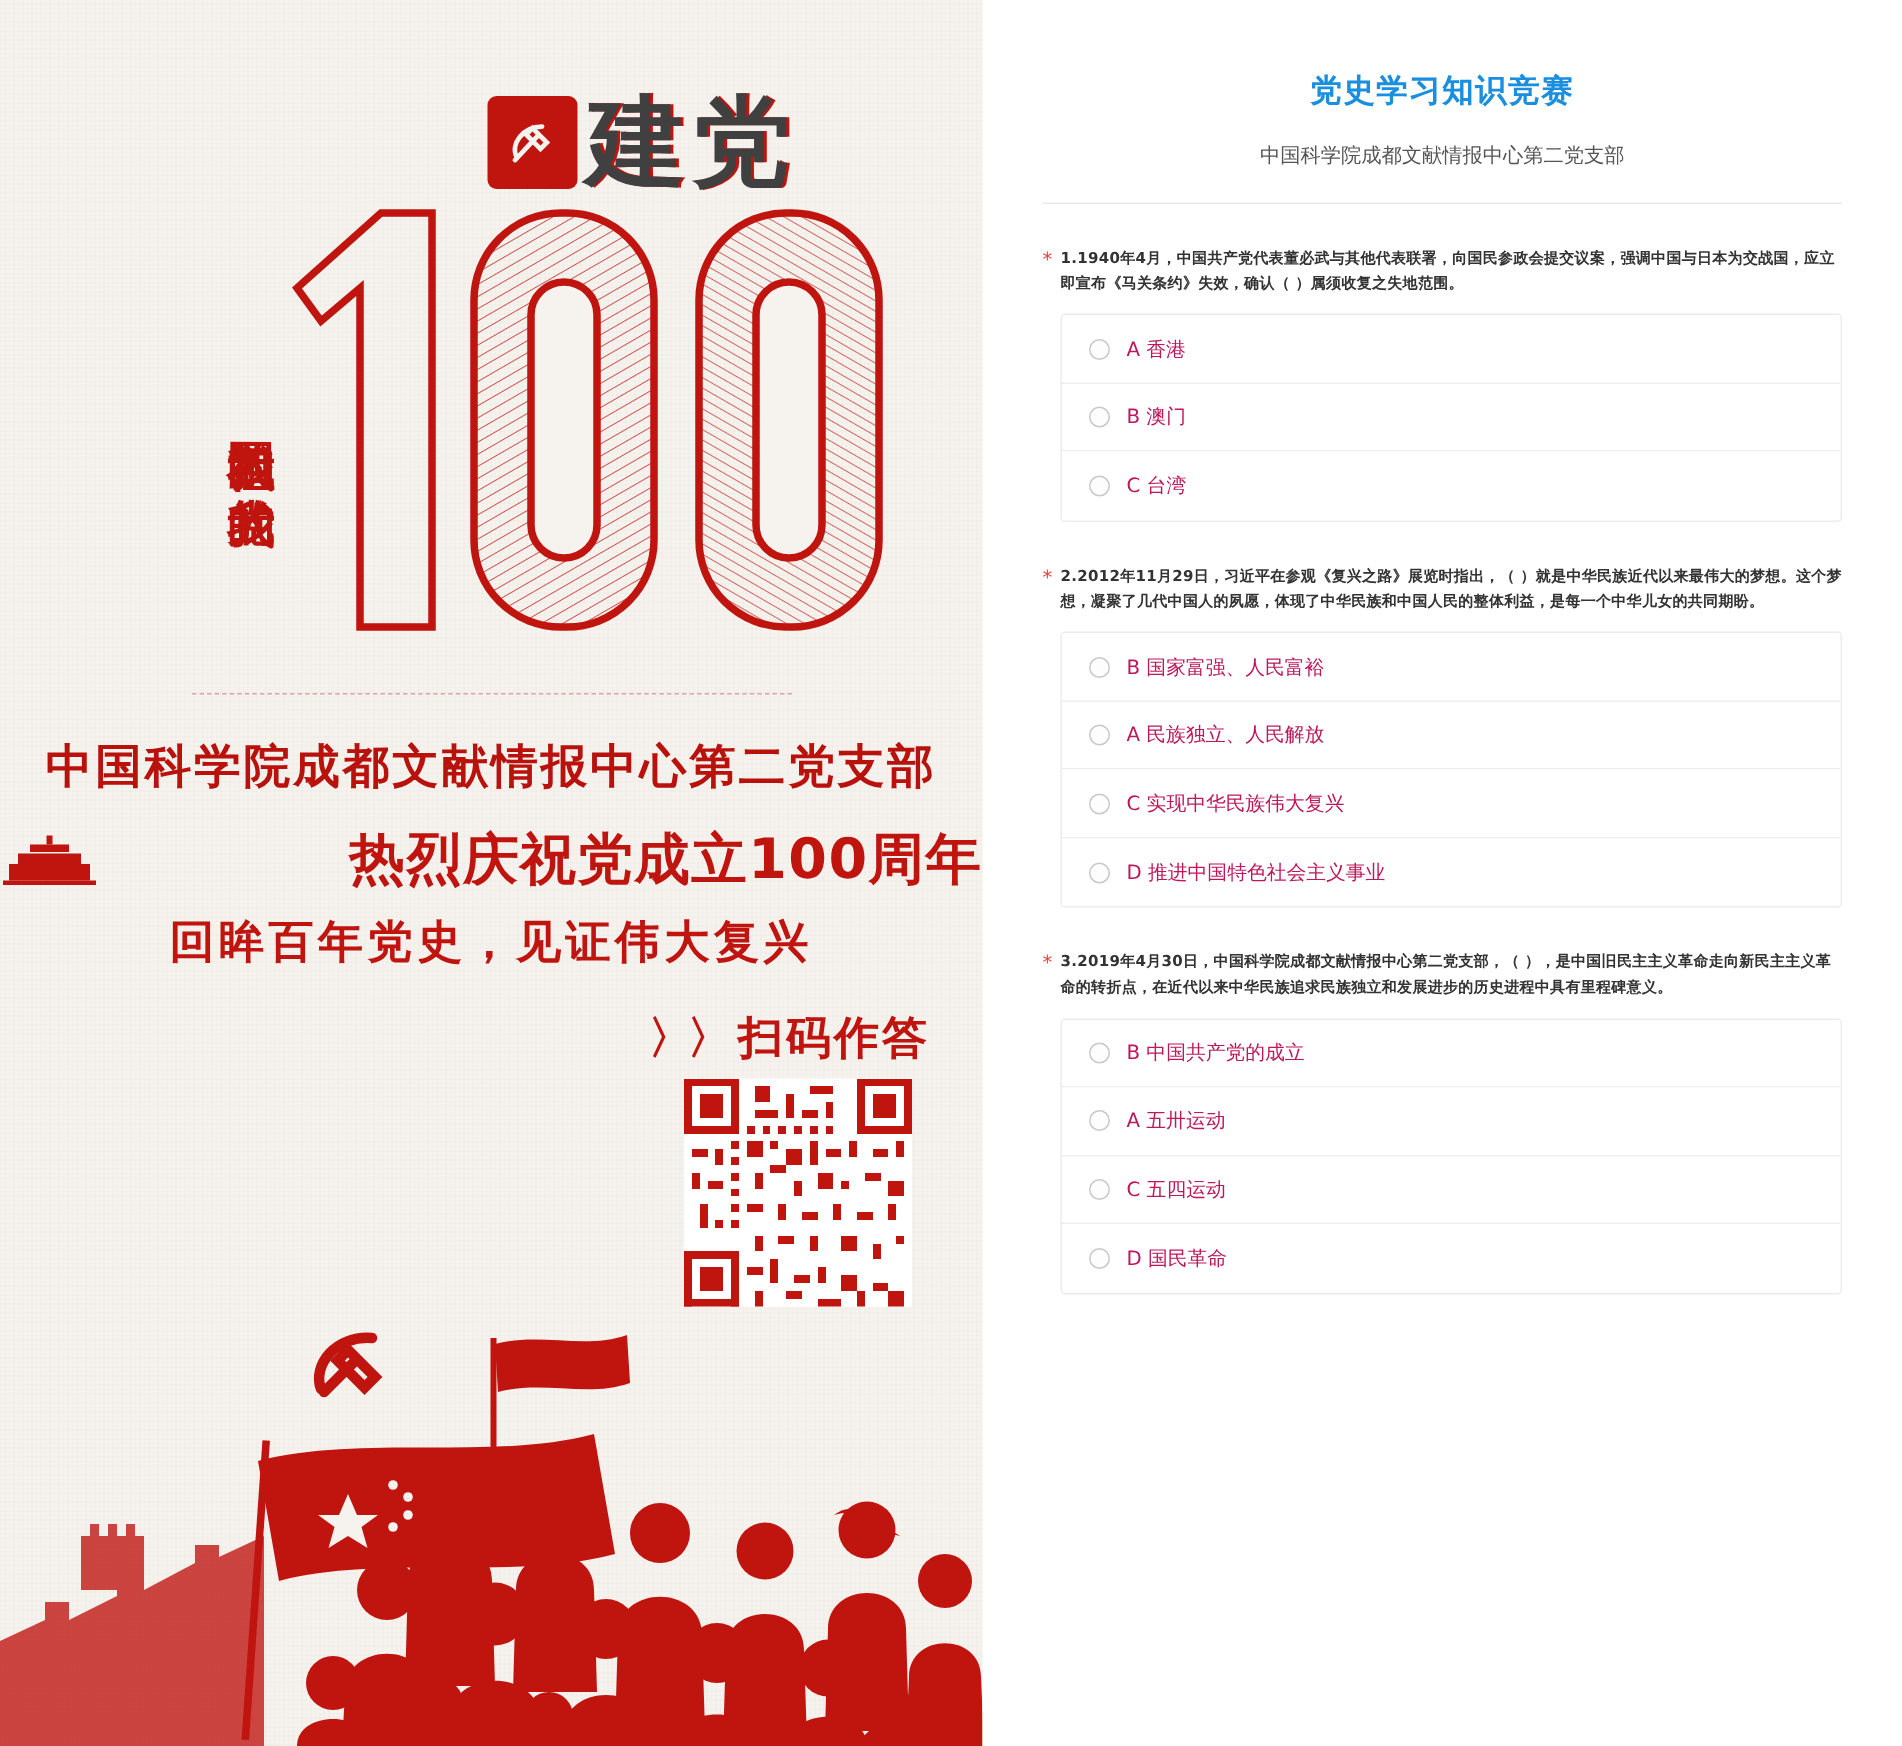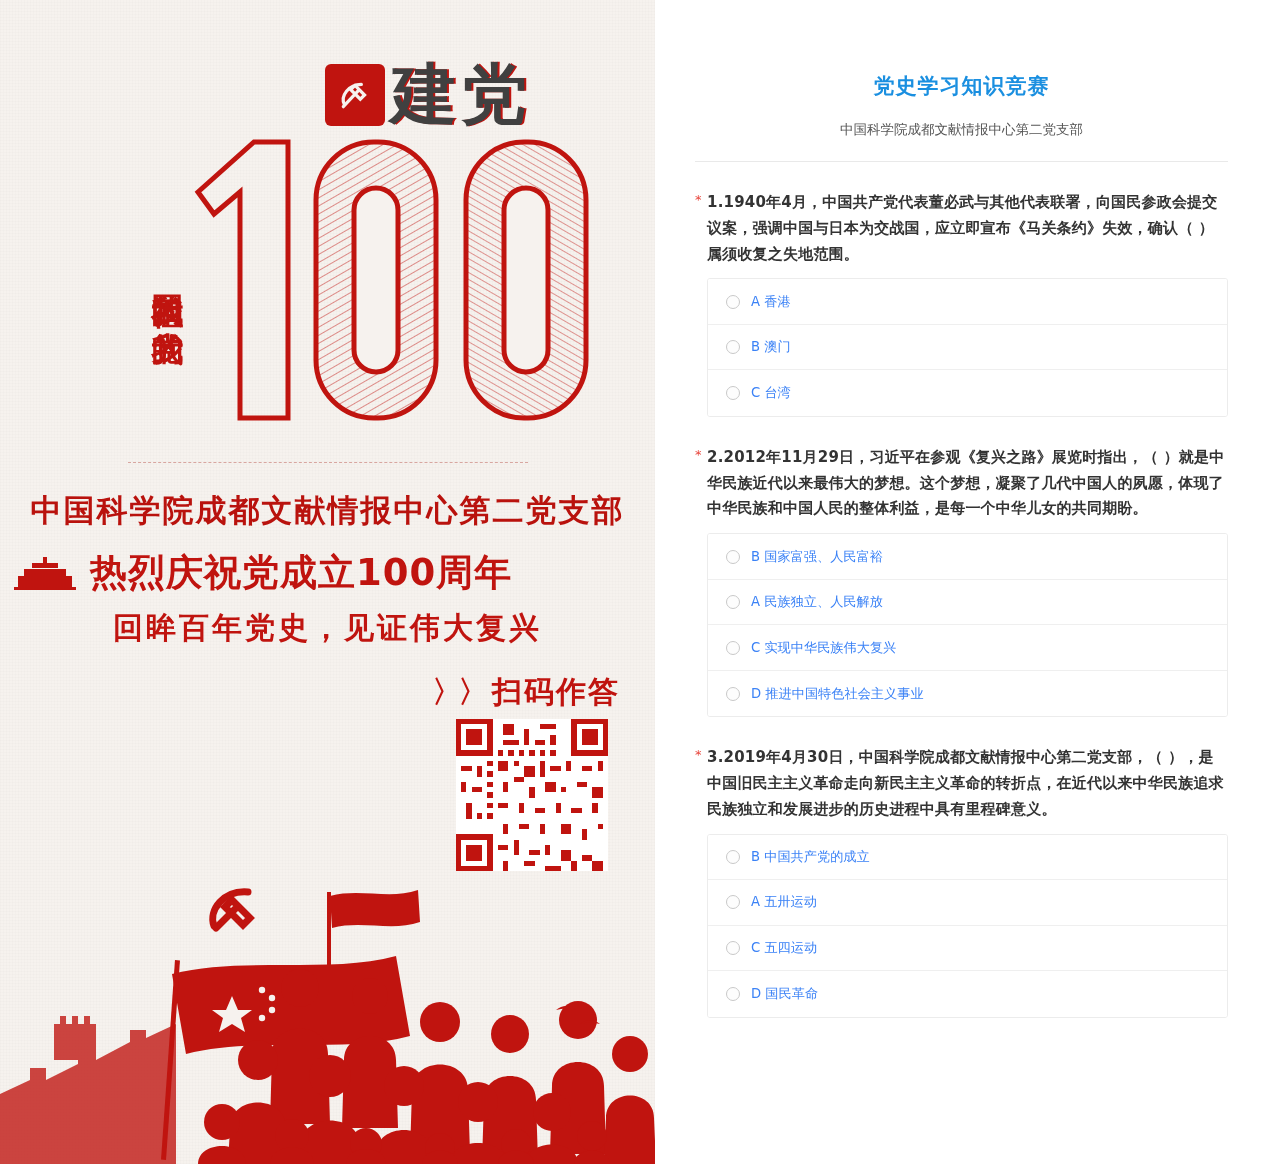--- a/index.html
+++ b/index.html
@@ -100,23 +100,23 @@
     text-align: center;
     color: #b9120d;
     font-size: 31px;
     font-weight: 700;
     letter-spacing: 2px;
     font-family: "DejaVu Serif", "Liberation Serif", serif;
   }
 
   .celebrate-row {
     position: absolute;
-    top: 548px; left: 12px; width: 655px;
-    display: flex; align-items: center; justify-content: flex-start;
-    gap: 12px;
+    top: 548px; left: 0; width: 655px;
+    display: flex; align-items: center; justify-content: space-between;
+    gap: 24px;
   }
   .tiananmen {
     width: 66px; height: 34px;
     position: relative;
     flex: 0 0 66px;
   }
   .celebrate-text {
     color: #c0140f;
     font-size: 37px;
     font-weight: 900;
@@ -166,21 +166,21 @@
     height: 1164px;
     background: #fff;
     padding: 0 40px;
     overflow: hidden;
   }
   .form-title {
     text-align: center;
     color: #1a8fe0;
     font-size: 21px;
     font-weight: 700;
-    margin-top: 72px;
+    margin-top: 46px;
     letter-spacing: 1px;
   }
   .form-sub {
     text-align: center;
     color: #555;
     font-size: 13.5px;
     margin-top: 21px;
   }
   .hr {
     margin: 22px 0 0 0;
@@ -192,21 +192,21 @@
     padding-left: 12px;
   }
   .q-star {
     position: absolute;
     left: 0; top: 2px;
     color: #e8453c;
     font-size: 13px;
   }
   .q-text {
     color: #333;
-    font-size: 15px;
+    font-size: 10px;
     font-weight: 700;
     line-height: 1.72;
     letter-spacing: 0.2px;
   }
   .options {
     margin-top: 11px;
     border: 1px solid #ececec;
     border-radius: 3px;
     overflow: hidden;
   }
@@ -221,21 +221,21 @@
   .option:last-child { border-bottom: none; }
   .radio {
     width: 14px; height: 14px;
     border: 1px solid #c9c9c9;
     border-radius: 50%;
     background: #fdfdfd;
     margin-right: 11px;
     flex: 0 0 14px;
   }
   .opt-label {
-    color: #3b82f6;
+    color: #be185d;
     font-size: 13.2px;
   }
 </style>
 </head>
 <body>
 
 <div class="page">
 
   <div class="poster">
 

